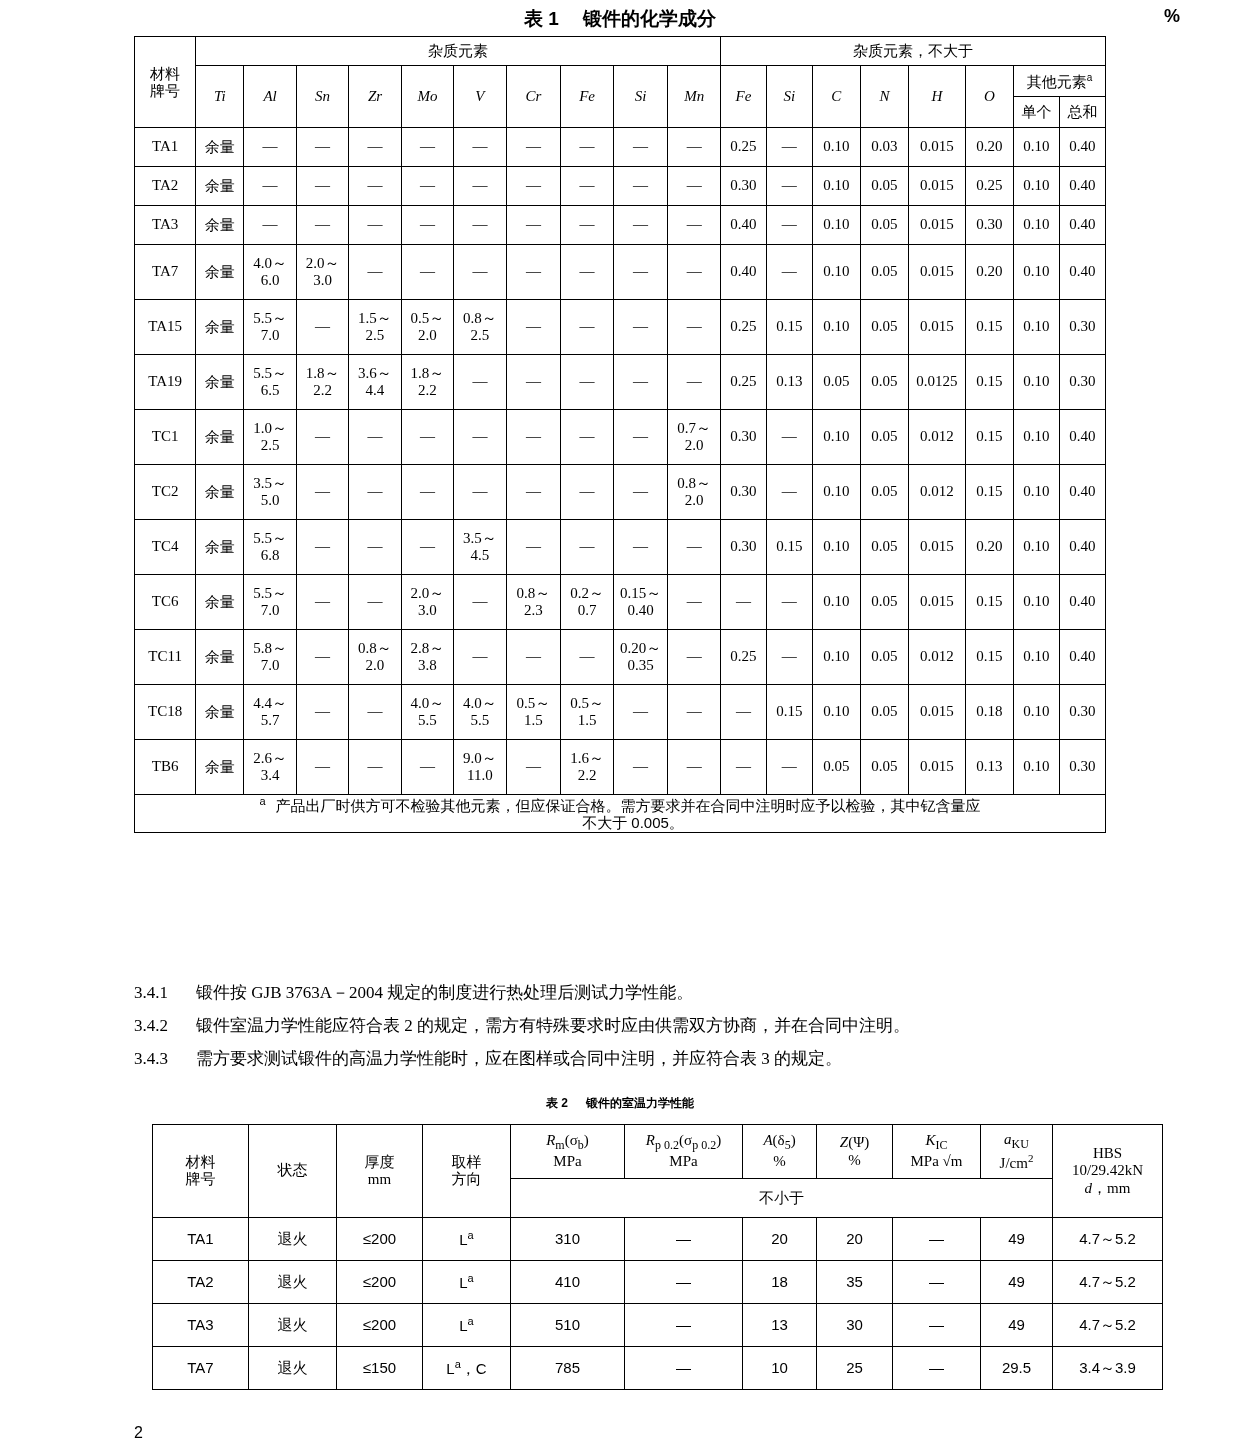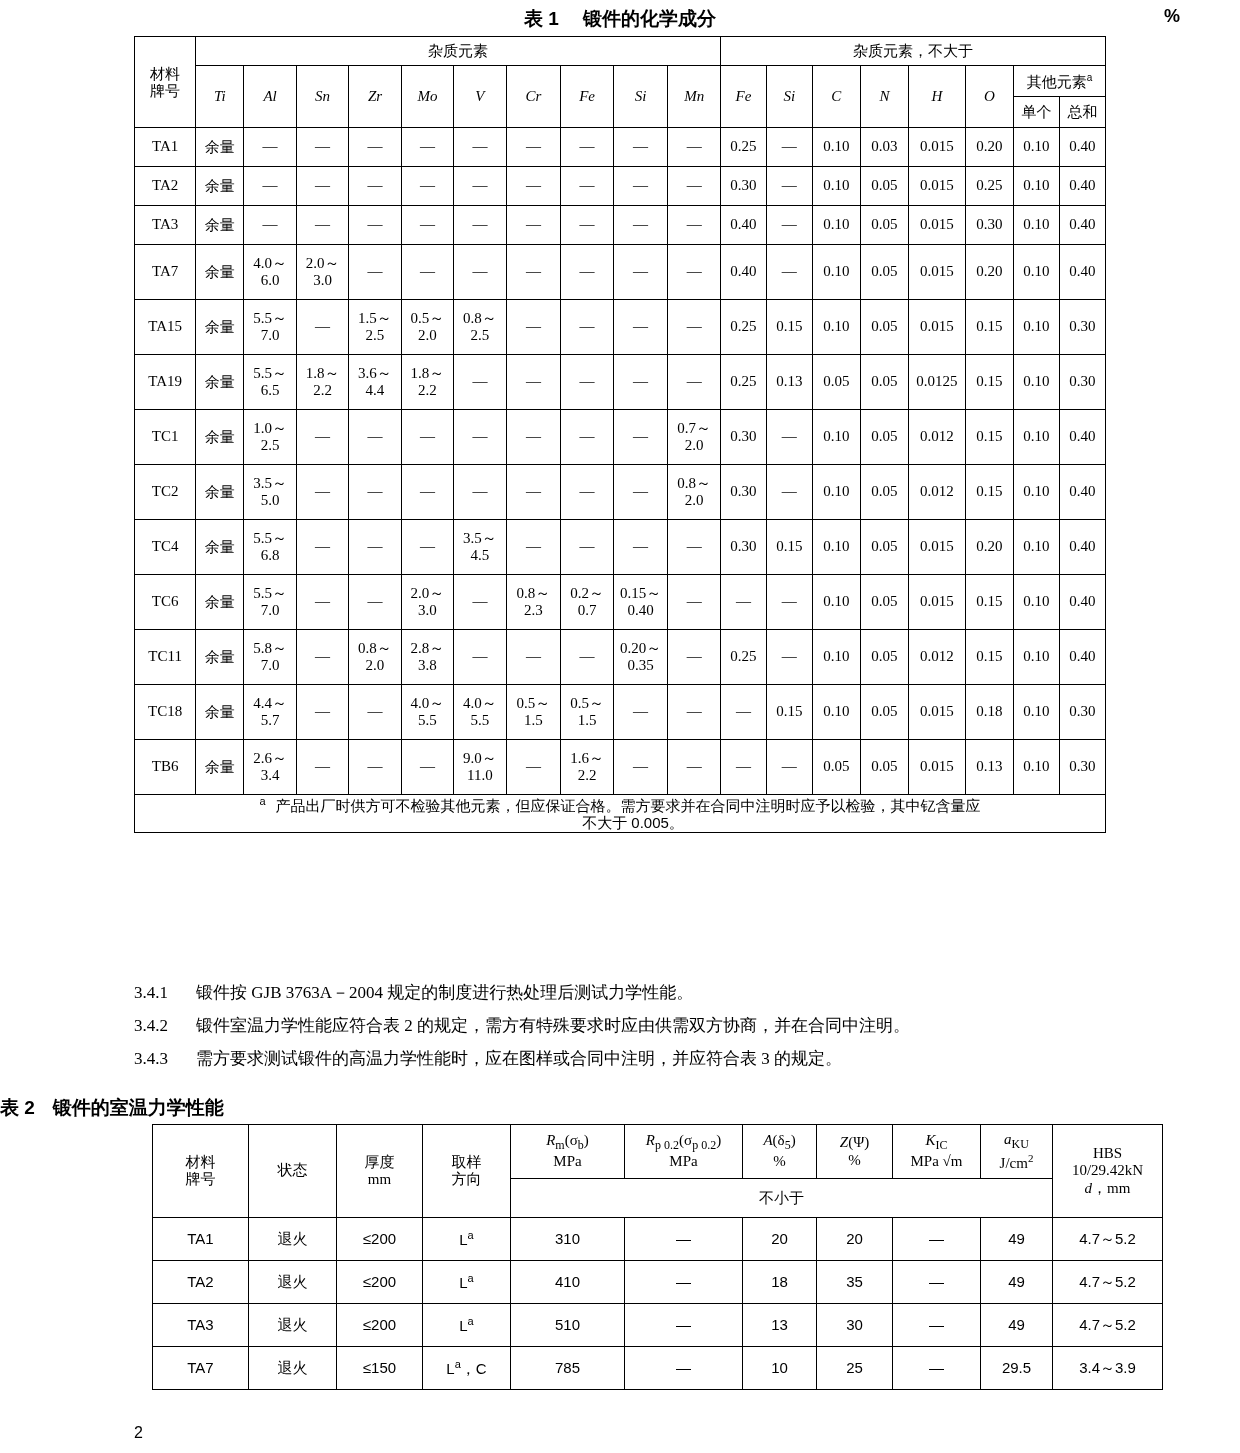--- a/index.html
+++ b/index.html
@@ -96,21 +96,22 @@
     line-height: 1.95;
   }
   .para { white-space: nowrap; }
   .para .pnum { display: inline-block; min-width: 62px; }
 
   
   .t2-caption {
     position: absolute;
     left: 0; right: 0;
     top: 1095px;
-    font-size: 19px;
+    text-align: center;
+    font-size: 12px;
     font-weight: bold;
     font-family: "Liberation Sans", sans-serif;
   }
   .t2-caption .cap-num { margin-right: 18px; }
   .tbl2-wrap {
     position: absolute;
     left: 152px;
     top: 1124px;
     width: 936px;
   }

